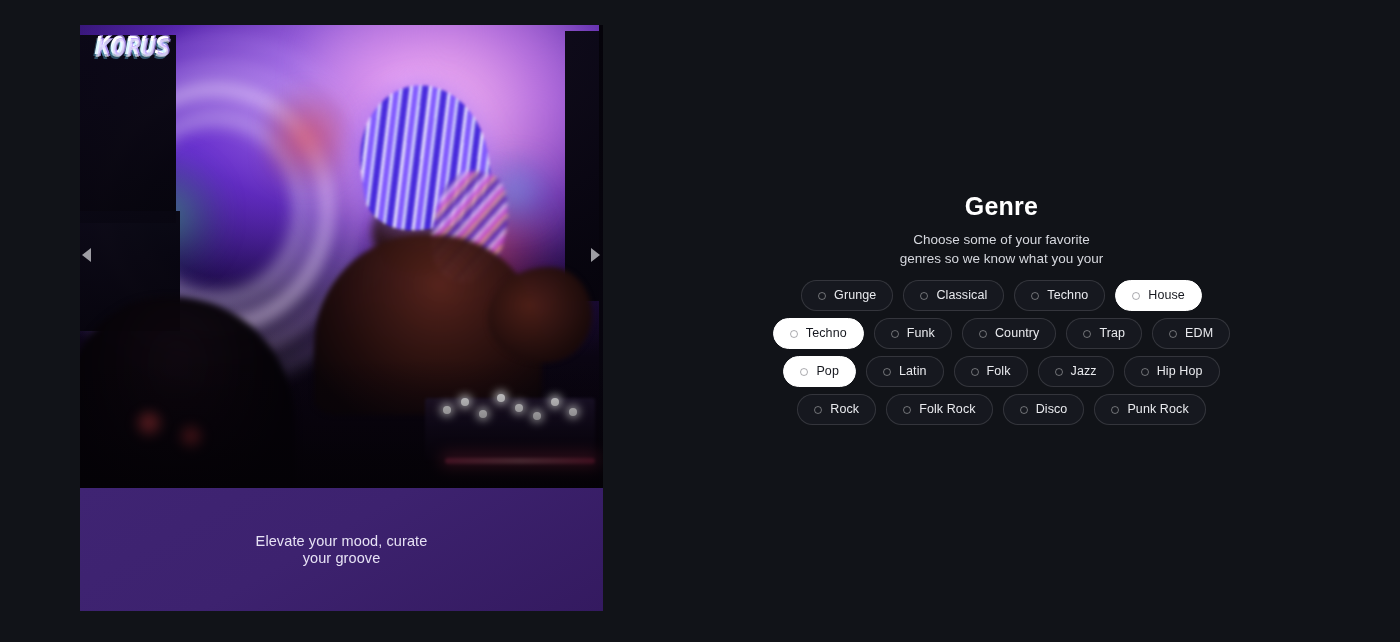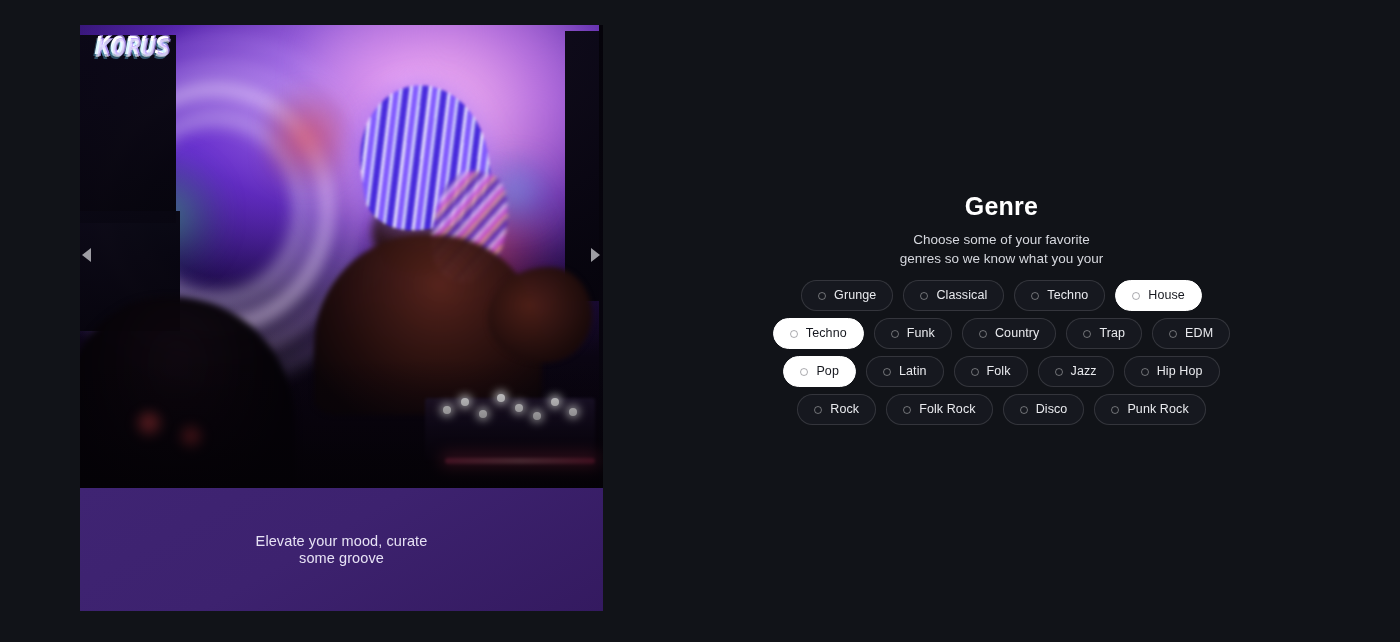--- a/index.html
+++ b/index.html
@@ -439,21 +439,21 @@
       <div class="fg-sil"></div>
       <div class="fg-red1"></div>
       <div class="fg-red2"></div>
 
       <div class="bottom-fade"></div>
     </div>
 
     <div class="caption-panel">
       <div class="caption-text">
         <div>Elevate your mood, curate</div>
-        <div>some groove</div>
+        <div>your groove</div>
       </div>
     </div>
   </div>
 
   <div class="logo" style="left:95px; top:32px;">
     <span class="g2">KORUS</span>
     <span>KORUS</span>
   </div>
 
   <div class="arrow arrow-left">

